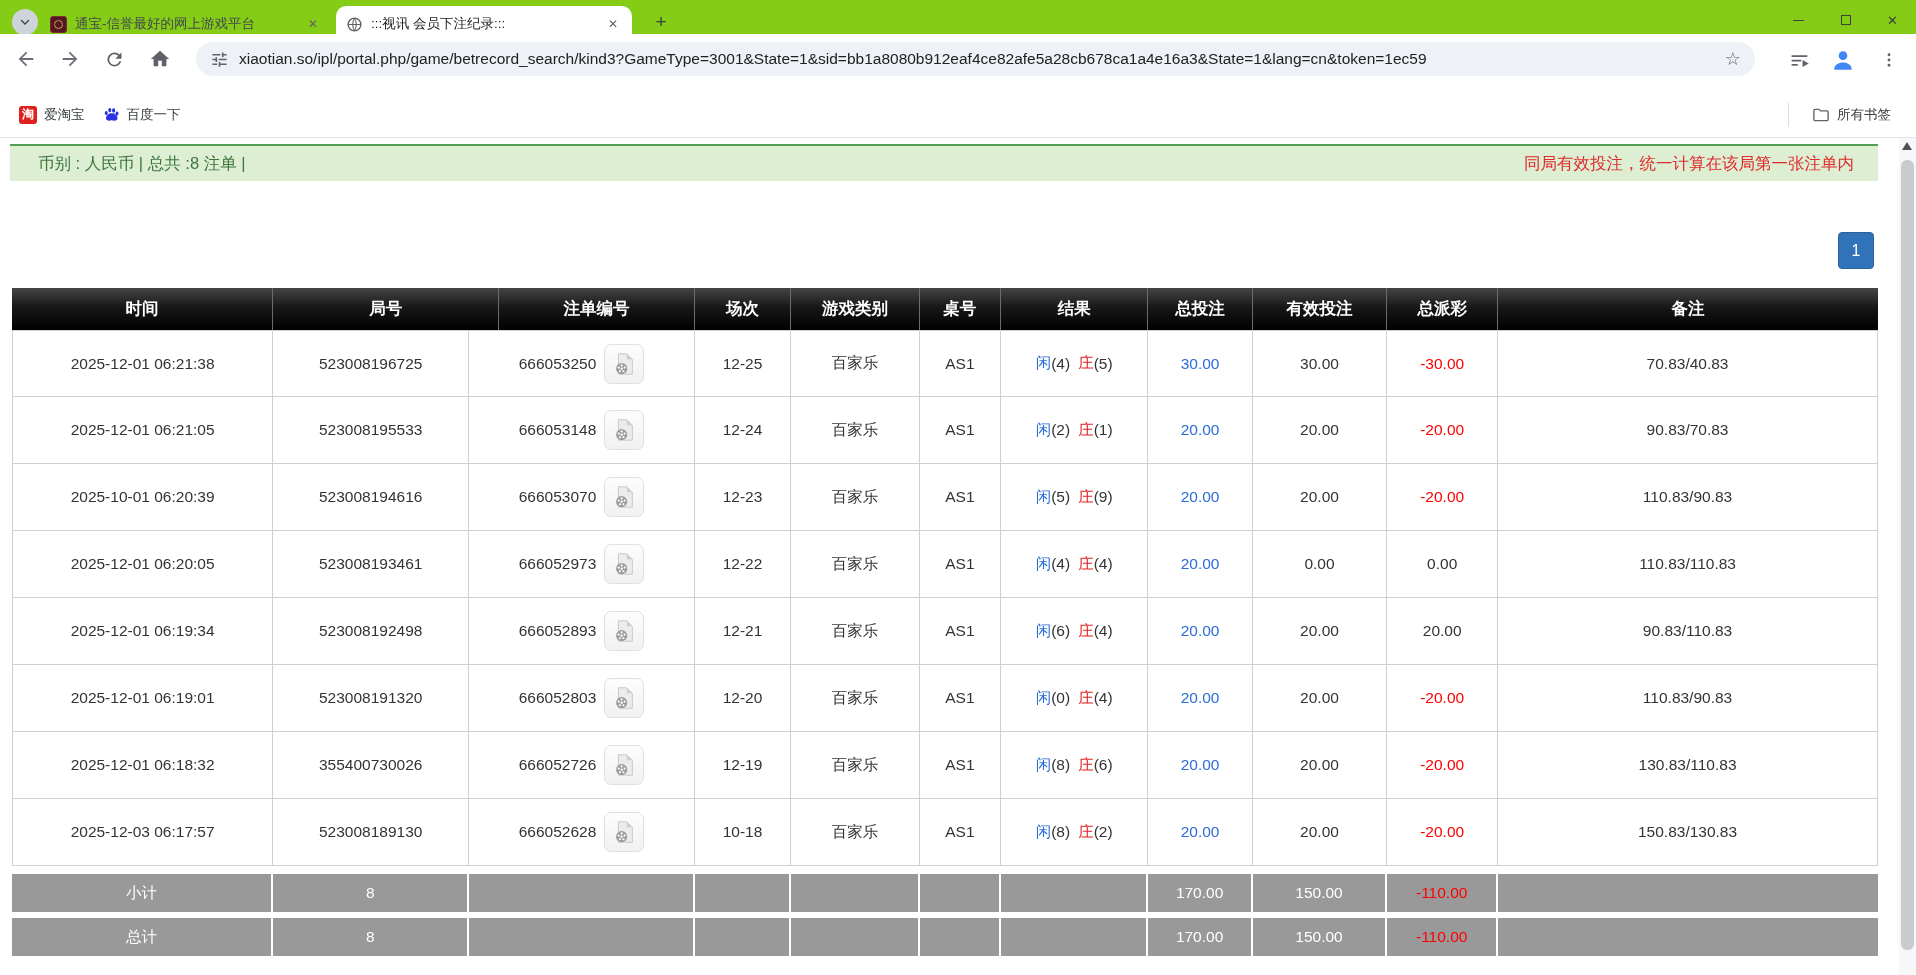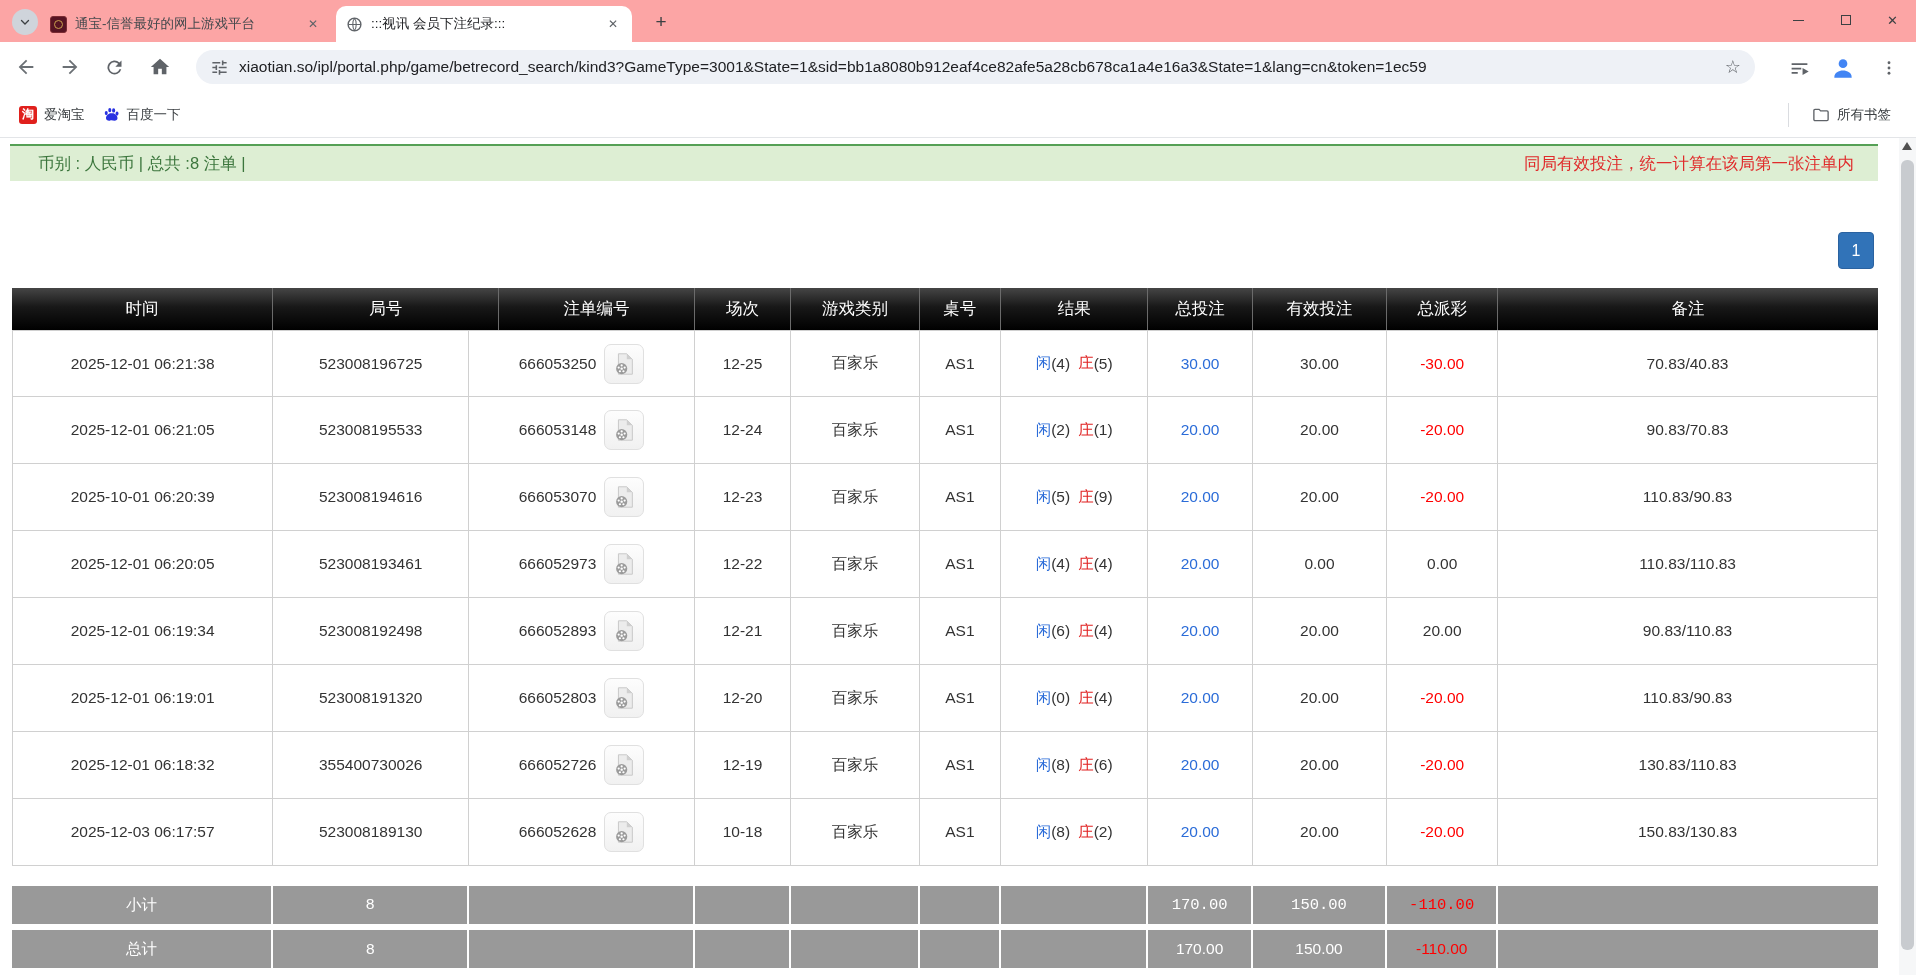--- a/index.html
+++ b/index.html
@@ -1,41 +1,41 @@
 <!DOCTYPE html>
 <html style="--link-blue: #2b6cd8; --banker-red: #e02222; --loss-red: #ff0000; --green-bg: #ddeed3; --green-border: #55a055; --green-text: #3c763d; --alert-red: #e02b2b; --footer-gray: #999999; --pager-blue: #3173b8;"><head>
 <meta charset="utf-8">
 <style>
   * { box-sizing: border-box; margin: 0; padding: 0; }
   html,body { width:1916px; height:975px; overflow:hidden; background:#fff;
     font-family:"Liberation Sans","DejaVu Sans",sans-serif; }
 
   
-  .tabstrip { position:absolute; left:0; top:0; width:1916px; height:42px; background:#fca5a5; }
+  .tabstrip { position:absolute; left:0; top:0; width:1916px; height:42px; background:#84cc16; }
   .tab-search-btn { position:absolute; left:12px; top:9px; width:26px; height:26px; border:none;
     background:#cfd4db; border-radius:13px; display:flex; align-items:center; justify-content:center; cursor:pointer; }
   .tab { position:absolute; top:6px; height:36px; display:flex; align-items:center; padding:0 10px;
     font-size:13.5px; color:#45494d; }
   .tab.inactive { left:40px; width:292px; }
   .tab.active { left:336px; width:296px; background:#fff; border-radius:10px 10px 0 0; color:#202124; }
   .tab .title { flex:1; white-space:nowrap; overflow:hidden; text-overflow:ellipsis; margin:0 8px; }
   .tab-close { width:18px; height:18px; border:none; background:transparent; color:#5f6368; font-size:12px;
     line-height:18px; text-align:center; border-radius:9px; cursor:pointer; flex:0 0 auto; }
   .favicon1 { width:17px; height:17px; border-radius:3px; background:#571423; border:1px solid #7a2b33;
     display:flex; align-items:center; justify-content:center; flex:0 0 auto; }
   .favicon1 .inner { width:9px; height:9px; border-radius:50%; border:1.5px solid #c9a04d; }
   .newtab-btn { position:absolute; left:648px; top:9px; width:26px; height:26px; border:none; background:transparent;
     color:#3c4043; font-size:19px; line-height:24px; border-radius:13px; cursor:pointer; }
   .win-controls { position:absolute; right:0; top:0; height:40px; display:flex; }
   .win-btn { width:47px; height:40px; border:none; background:transparent; color:#3c4043;
     display:flex; align-items:center; justify-content:center; font-size:13px; cursor:pointer; }
   .win-btn .min-glyph { width:11px; height:0; border-top:1.4px solid #3c4043; display:block; }
   .win-btn .max-glyph { width:10px; height:10px; border:1.4px solid #3c4043; display:block; }
 
-  .toolbar { position:absolute; left:0; top:42px; width:1916px; height:50px; background:#fff; }
+  .toolbar { position:absolute; left:0; top:34px; width:1916px; height:50px; background:#fff; }
   .nav-btn { position:absolute; top:7px; width:36px; height:36px; border:none; background:transparent;
     border-radius:18px; display:flex; align-items:center; justify-content:center; cursor:pointer; }
   .omnibox { position:absolute; left:196px; top:8px; width:1559px; height:34px; background:#eef1f6;
     border-radius:17px; display:flex; align-items:center; padding:0 14px; }
   .omnibox .url { flex:1; font-size:15.5px; color:#202124; white-space:nowrap; overflow:hidden; margin:0 10px; }
   .star-btn { border:none; background:transparent; font-size:18px; color:#5f6368; cursor:pointer; flex:0 0 auto; }
   .tool-icon-btn { position:absolute; top:9px; width:34px; height:34px; border:none; background:transparent;
     border-radius:17px; display:flex; align-items:center; justify-content:center; cursor:pointer; }
 
   .bookmarks { position:absolute; left:0; top:92px; width:1916px; height:46px; background:#fff;
@@ -59,21 +59,21 @@
 
   .pager { position:absolute; left:1838px; top:94px; }
   .pager button { width:36px; height:37px; background:var(--pager-blue); color:#fff; border:1px solid #2a62a0;
     border-radius:4px; font-size:16px; cursor:pointer; }
 
   .bet-table { position:absolute; left:12px; top:150px; width:1866px; font-size:15.5px; color:#333; }
   .trow { display:flex; width:100%; }
   .cell { display:flex; align-items:center; justify-content:center; gap:8px; text-align:center; }
 
   .thead { height:42px; background:linear-gradient(180deg,#454545 0%,#181818 45%,#000 100%); }
-  .thead .cell { color:#fff; font-weight:normal; font-size:16.5px; border-right:1px solid #6b6b6b; }
+  .thead .cell { color:#fff; font-weight:bold; font-size:16.5px; border-right:1px solid #6b6b6b; }
   .thead .cell:last-child { border-right:none; }
 
   .tbody .trow { height:67px; border-bottom:1px solid #d0d0d0; }
   .tbody .trow:first-child { border-top:1px solid #d0d0d0; }
   .tbody .cell { border-right:1px solid #d0d0d0; }
   .tbody .cell:first-child { border-left:1px solid #d0d0d0; }
 
   .c-time{width:14%} .c-betid{width:10.5%} .c-round{width:12.1%} .c-session{width:5.15%}
   .c-game{width:6.9%} .c-table{width:4.35%} .c-result{width:7.9%} .c-totalbet{width:5.6%}
   .c-validbet{width:7.2%} .c-payout{width:5.95%} .c-note{width:20.35%}
@@ -81,21 +81,21 @@
   .xian { color:var(--link-blue); }
   .zhuang { color:var(--banker-red); margin-left:8px; }
   .total-bet-link { color:var(--link-blue); cursor:pointer; }
   .payout.neg { color:var(--loss-red); }
 
   .video-btn { width:40px; height:40px; border:1px solid #e0e0e0; border-radius:7px;
     background:linear-gradient(180deg,#fdfdfd,#f1f1f1); display:flex; align-items:center; justify-content:center;
     cursor:pointer; }
 
   .tfoot .trow { height:38px; background:var(--footer-gray); color:#fff; }
-  .tfoot .trow.subtotal { margin-top:20px;font-family:Liberation Mono, monospace; }
+  .tfoot .trow.subtotal { margin-top:8px; }
   .tfoot .trow.grandtotal { margin-top:6px; }
   .tfoot .cell { border-right:2px solid #fff; }
   .tfoot .cell:last-child { border-right:none; }
   .tfoot .payout-cell { color:var(--loss-red); }
 
   
   .scrollbar { position:absolute; right:0; top:0; width:17px; height:837px; background:#f6f7f8; }
   .sb-up { position:absolute; top:4px; left:3px; width:0; height:0;
     border-left:5.5px solid transparent; border-right:5.5px solid transparent; border-bottom:8px solid #505050; }
   .sb-thumb { position:absolute; top:22px; left:2px; width:13px; height:790px; background:#c8cbcf; border-radius:6px; }

